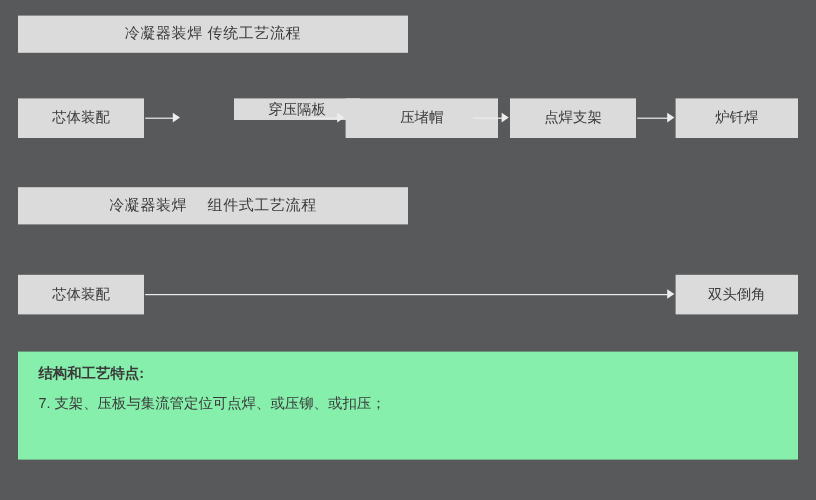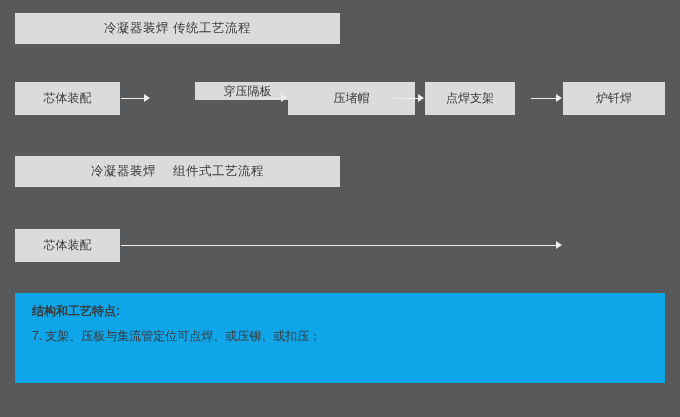--- a/index.html
+++ b/index.html
@@ -55,21 +55,21 @@
     border-left: 6px solid #EDEDED;
     border-top: 4.5px solid transparent;
     border-bottom: 4.5px solid transparent;
   }
   .notes {
     position: absolute;
     left: 15px;
     top: 293px;
     width: 650px;
     height: 90px;
-    background: #0ea5e9;
+    background: #86efac;
     color: #3A3A3A;
     font-size: 12px;
     padding: 12px 17px;
     box-sizing: border-box;
     line-height: 1;
   }
   .notes .nt {
     font-weight: bold;
     margin-bottom: 13px;
   }
@@ -98,37 +98,38 @@
     <div class="head"></div>
   </div>
 
   <div class="gbox" style="left:288px; top:82px; width:127px; height:33px;">压堵帽</div>
 
   <div class="arrow" style="left:394px; top:94px; width:30px;">
     <div class="line"></div>
     <div class="head"></div>
   </div>
 
-  <div class="gbox" style="left:425px; top:82px; width:90px; height:33px;">点焊支架</div>
+  <div class="gbox" style="left:425px; top:82px; width:105px; height:33px;">点焊支架</div>
 
   <div class="arrow" style="left:531px; top:94px; width:31px;">
     <div class="line"></div>
     <div class="head"></div>
   </div>
 
   <div class="gbox title-box" style="left:15px; top:156px; width:325px; height:31px;">冷凝器装焊　 组件式工艺流程</div>
 
   <div class="gbox" style="left:563px; top:82px; width:102px; height:33px;">炉钎焊</div>
 
   <div class="gbox" style="left:15px; top:229px; width:105px; height:33px;">芯体装配</div>
 
   <div class="arrow" style="left:121px; top:241px; width:441px;">
     <div class="line"></div>
     <div class="head"></div>
   </div>
 
+  <div class="gbox" style="left:563px; top:229px; width:102px; height:33px;">双头倒角</div>
 
   <div class="notes">
     <div class="nt">结构和工艺特点:</div>
     <div class="nl">7. 支架、压板与集流管定位可点焊、或压铆、或扣压；</div>
   </div>
 
 </div>
 
 </body></html>

